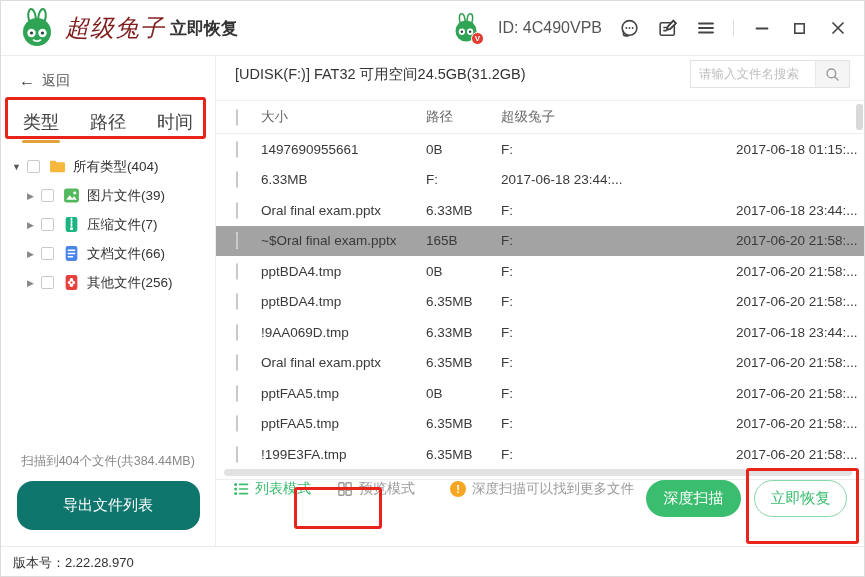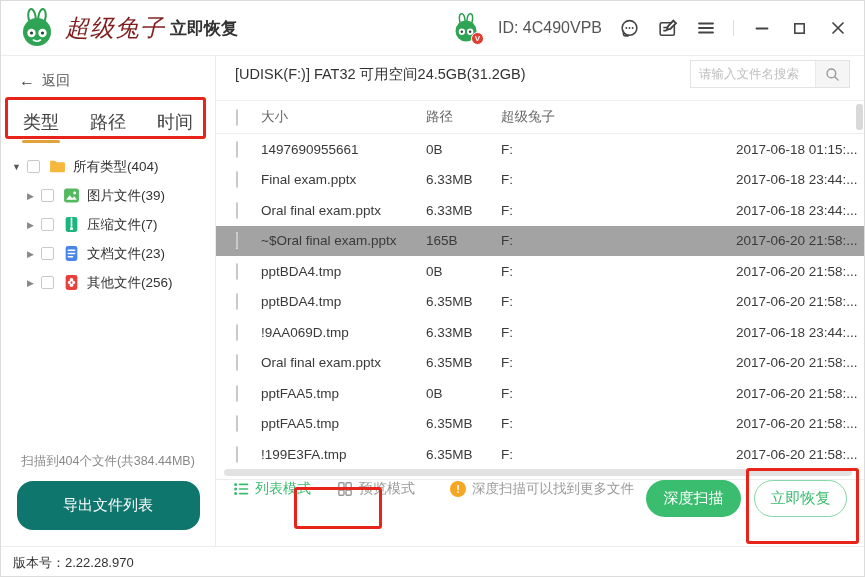--- a/index.html
+++ b/index.html
@@ -193,21 +193,21 @@
         </svg>
         <span>压缩文件(7)</span>
       </div>
       <div class="tree-item child">
         <span class="tw arrow-right">▶</span>
         <span class="cb"></span>
         <svg class="ticon" viewBox="0 0 16 16">
           <rect x="2.5" y="1" width="11" height="14" rx="2" fill="#4a86e8"></rect>
           <path d="M5 5h6M5 8h6M5 11h4" stroke="#fff" stroke-width="1.4" stroke-linecap="round"></path>
         </svg>
-        <span>文档文件(23)</span>
+        <span>文档文件(66)</span>
       </div>
       <div class="tree-item child">
         <span class="tw arrow-right">▶</span>
         <span class="cb"></span>
         <svg class="ticon" viewBox="0 0 16 16">
           <rect x="2.5" y="1" width="11" height="14" rx="2" fill="#e8413c"></rect>
           <circle cx="6.3" cy="8" r="1.7" fill="#fff"></circle>
             <circle cx="9.7" cy="8" r="1.7" fill="#fff"></circle>
           <circle cx="8" cy="5.5" r="1.7" fill="#fff"></circle>
             <circle cx="8" cy="10.5" r="1.7" fill="#fff"></circle>
@@ -248,21 +248,20 @@
     <div>
       <div class="grid trow">
         <span><span class="cb"></span></span>
         <span class="cell">1497690955661</span>
         <span class="cell">0B</span>
         <span class="cell">F:</span>
         <span class="cell">2017-06-18 01:15:...</span>
       </div>
       <div class="grid trow">
         <span><span class="cb"></span></span>
-        <span class="cell">Final exam.pptx</span>
         <span class="cell">6.33MB</span>
         <span class="cell">F:</span>
         <span class="cell">2017-06-18 23:44:...</span>
       </div>
       <div class="grid trow">
         <span><span class="cb"></span></span>
         <span class="cell">Oral final exam.pptx</span>
         <span class="cell">6.33MB</span>
         <span class="cell">F:</span>
         <span class="cell">2017-06-18 23:44:...</span>

